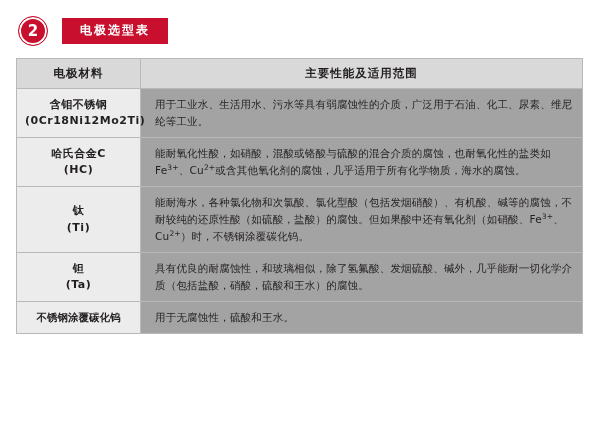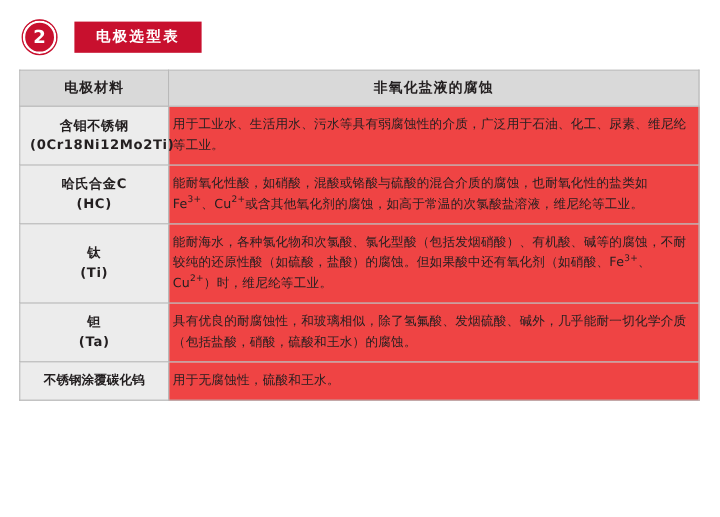--- a/index.html
+++ b/index.html
@@ -83,23 +83,23 @@
     padding: 6px 8px;
     line-height: 1.5;
     letter-spacing: 0.5px;
   }
   td.mat.plain {
     font-size: 10.5px;
     letter-spacing: 0;
     margin-top: 39px;
   }
   td.desc {
-    background: #ef4444;
+    background: #a3a3a3;
     text-align: left;
-    padding: 7px 9px 7px 3px;
+    padding: 7px 9px 7px 14px;
     line-height: 1.62;
     font-size: 10.5px;
     letter-spacing: 0.2px;
   }
   sup {
     font-size: 7.5px;
     vertical-align: super;
     line-height: 0;
   }
 </style>
@@ -114,47 +114,47 @@
   </div>
 
   <table class="matrix">
     <colgroup>
         <col class="c1">
         <col class="c2">
       </colgroup>
     <thead>
       <tr>
         <th>电极材料</th>
-        <th>非氧化盐液的腐蚀</th>
+        <th>主要性能及适用范围</th>
       </tr>
     </thead>
     <tbody>
       <tr>
         <td class="mat">
           <div>含钼不锈钢</div>
           <div>(0Cr18Ni12Mo2Ti)</div>
         </td>
         <td class="desc">用于工业水、生活用水、污水等具有弱腐蚀性的介质，广泛用于石油、化工、尿素、维尼纶等工业。</td>
       </tr>
       <tr>
         <td class="mat">
           <div>哈氏合金C</div>
           <div>(HC)</div>
         </td>
         <td class="desc">
-          <span>能耐氧化性酸，如硝酸，混酸或铬酸与硫酸的混合介质的腐蚀，也耐氧化性的盐类如Fe</span><sup>3+</sup><span>、Cu</span><sup>2+</sup><span>或含其他氧化剂的腐蚀，如高于常温的次氯酸盐溶液，维尼纶等工业。</span>
+          <span>能耐氧化性酸，如硝酸，混酸或铬酸与硫酸的混合介质的腐蚀，也耐氧化性的盐类如Fe</span><sup>3+</sup><span>、Cu</span><sup>2+</sup><span>或含其他氧化剂的腐蚀，几乎适用于所有化学物质，海水的腐蚀。</span>
         </td>
       </tr>
       <tr>
         <td class="mat">
           <div>钛</div>
           <div>(Ti)</div>
         </td>
         <td class="desc">
-          <span>能耐海水，各种氯化物和次氯酸、氯化型酸（包括发烟硝酸）、有机酸、碱等的腐蚀，不耐较纯的还原性酸（如硫酸，盐酸）的腐蚀。但如果酸中还有氧化剂（如硝酸、Fe</span><sup>3+</sup><span>、Cu</span><sup>2+</sup><span>）时，维尼纶等工业。</span>
+          <span>能耐海水，各种氯化物和次氯酸、氯化型酸（包括发烟硝酸）、有机酸、碱等的腐蚀，不耐较纯的还原性酸（如硫酸，盐酸）的腐蚀。但如果酸中还有氧化剂（如硝酸、Fe</span><sup>3+</sup><span>、Cu</span><sup>2+</sup><span>）时，不锈钢涂覆碳化钨。</span>
         </td>
       </tr>
       <tr>
         <td class="mat">
           <div>钽</div>
           <div>(Ta)</div>
         </td>
         <td class="desc">具有优良的耐腐蚀性，和玻璃相似，除了氢氟酸、发烟硫酸、碱外，几乎能耐一切化学介质（包括盐酸，硝酸，硫酸和王水）的腐蚀。</td>
       </tr>
       <tr>

